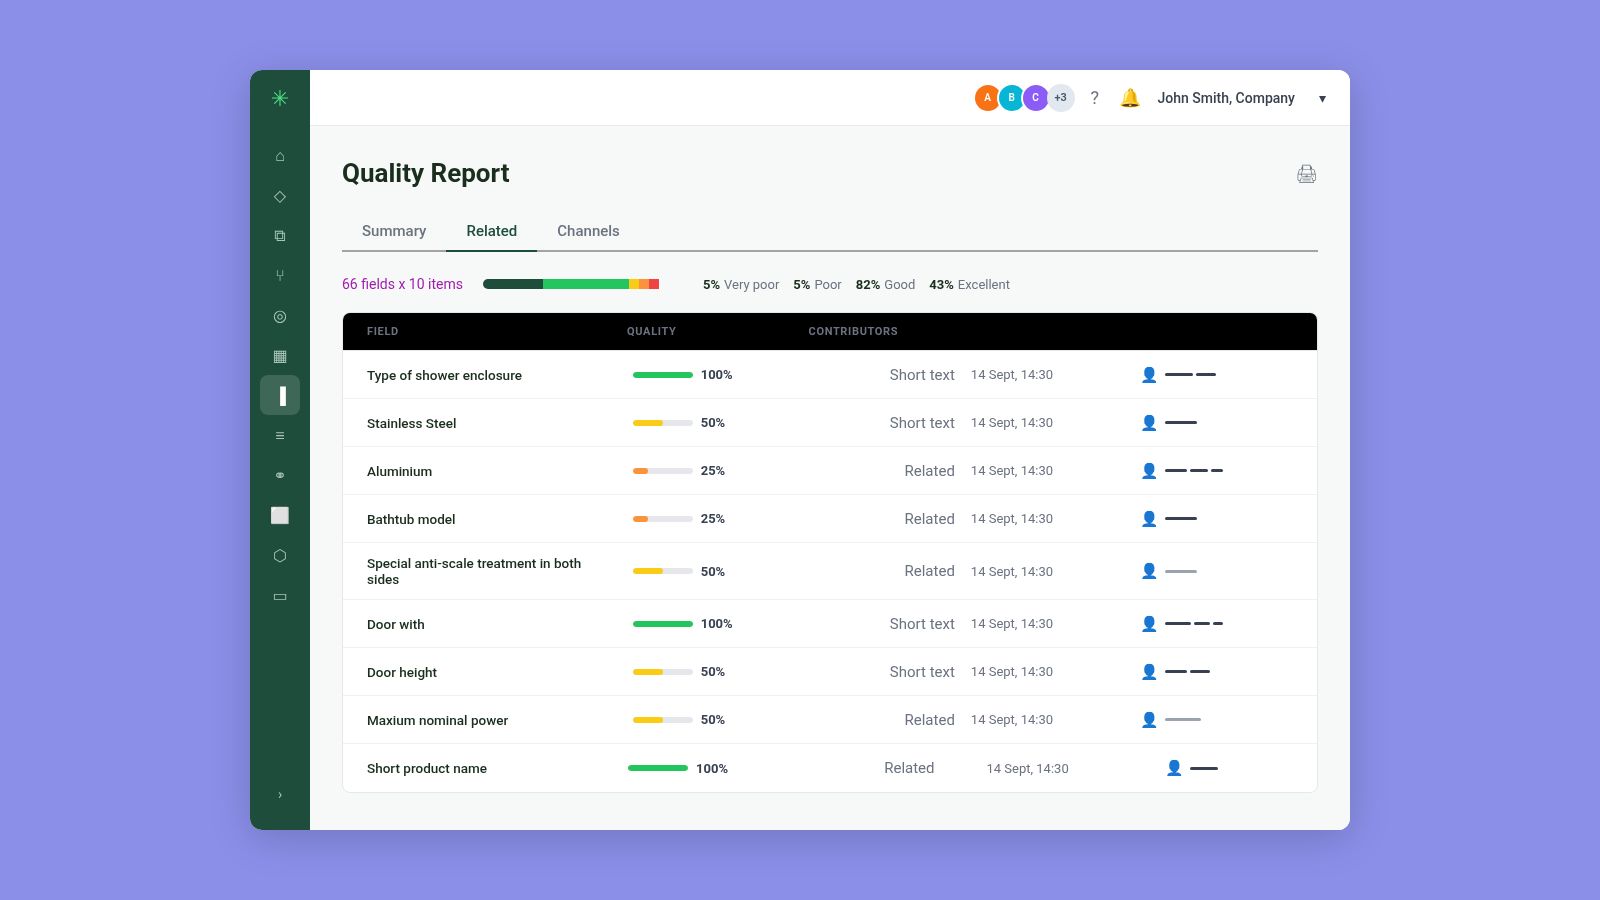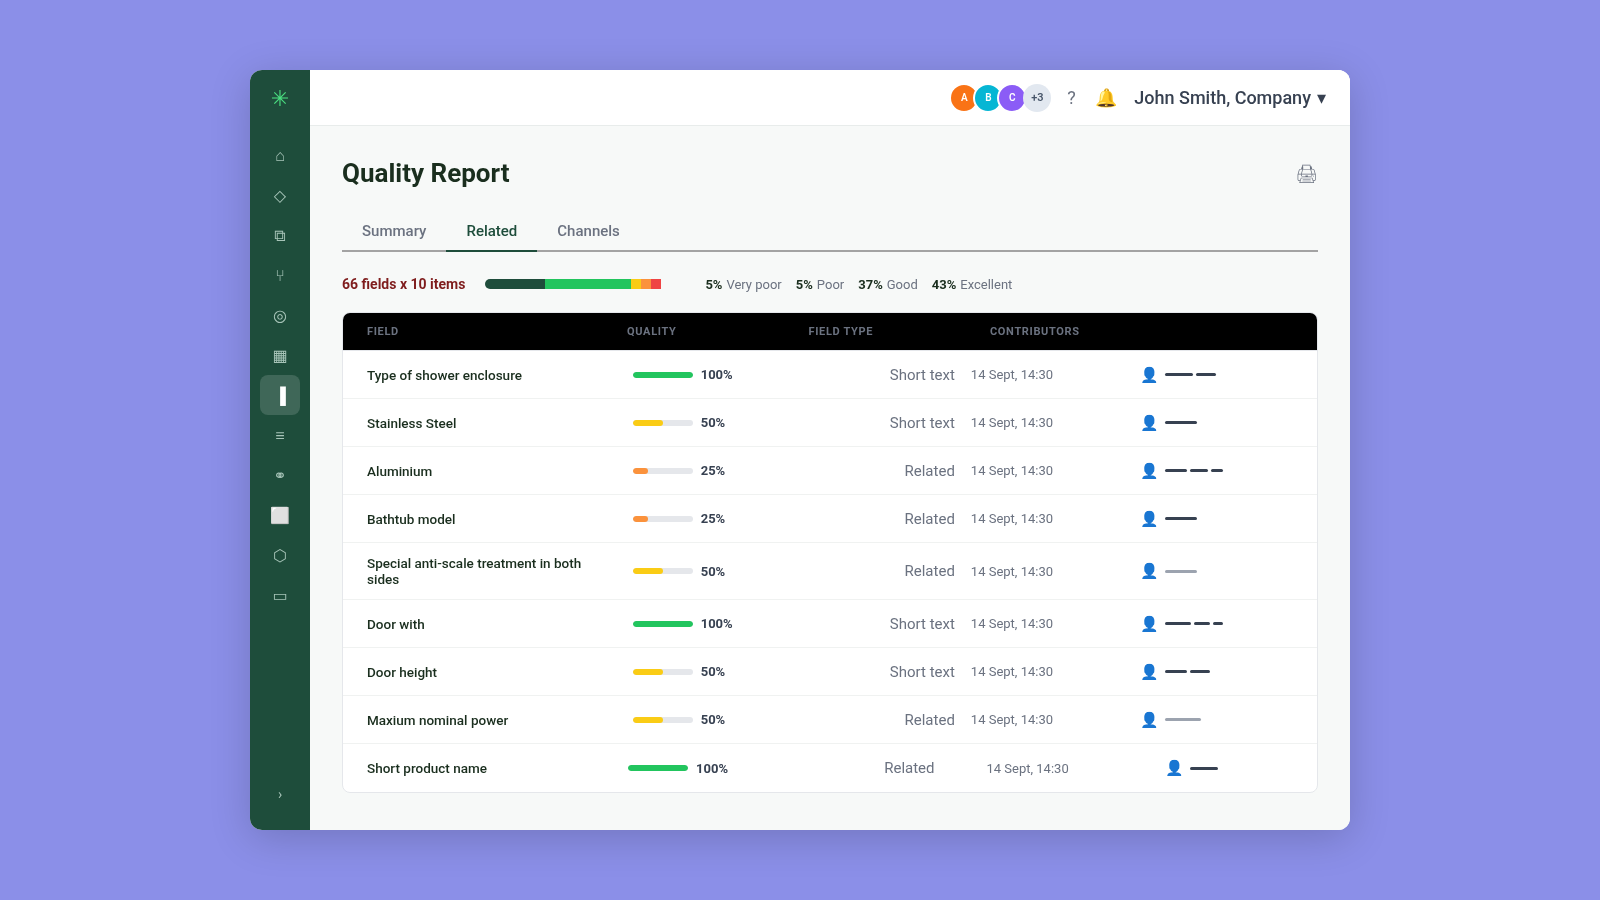--- a/index.html
+++ b/index.html
@@ -113,23 +113,23 @@
     }
     .topbar-icon {
       color: #6b7280;
       font-size: 18px;
       cursor: pointer;
       padding: 4px;
     }
     .user-menu {
       display: flex;
       align-items: center;
-      gap: 6px;
+      gap: 24px;
       cursor: pointer;
-      font-size: 18px;
+      font-size: 14px;
       color: #374151;
       font-weight: 500;
     }
     
     .page-content {
       flex: 1;
       padding: 32px 32px 0 32px;
       overflow-y: auto;
     }
     .page-header {
@@ -170,22 +170,22 @@
     }
     
     .stats-bar {
       display: flex;
       align-items: center;
       gap: 20px;
       margin-bottom: 16px;
       padding: 4px 0;
     }
     .stats-label {
-      font-weight: 700;
-      color: #7f1d1d;
+      font-weight: 400;
+      color: #a21caf;
       font-size: 14px;
       white-space: nowrap;
     }
     .quality-bar {
       display: flex;
       height: 10px;
       border-radius: 5px;
       overflow: hidden;
       width: 200px;
       flex-shrink: 0;
@@ -359,35 +359,34 @@
         <div class="stats-legend" id="stats-legend">
             <div class="legend-item">
               <span class="legend-pct">5%</span> 
               <span class="legend-label">Very poor</span>
             </div>
             <div class="legend-item">
               <span class="legend-pct">5%</span> 
               <span class="legend-label">Poor</span>
             </div>
             <div class="legend-item">
-              <span class="legend-pct">37%</span> 
+              <span class="legend-pct">82%</span> 
               <span class="legend-label">Good</span>
             </div>
             <div class="legend-item">
               <span class="legend-pct">43%</span> 
               <span class="legend-label">Excellent</span>
             </div>
           </div>
       </div>
 
       <div class="data-table">
         <div class="table-header" id="table-header">
             <div class="th">FIELD</div>
             <div class="th">QUALITY</div>
-            <div class="th">FIELD TYPE</div>
             <div class="th">CONTRIBUTORS</div>
           </div>
         <div id="table-body">
             <div class="table-row">
               <div class="td field-name">Type of shower enclosure</div>
               <div class="td">
     <div class="quality-cell">
       <div class="mini-bar">
         <div class="mini-bar-fill" style="width:100%; background:#22c55e;"></div>
       </div>

